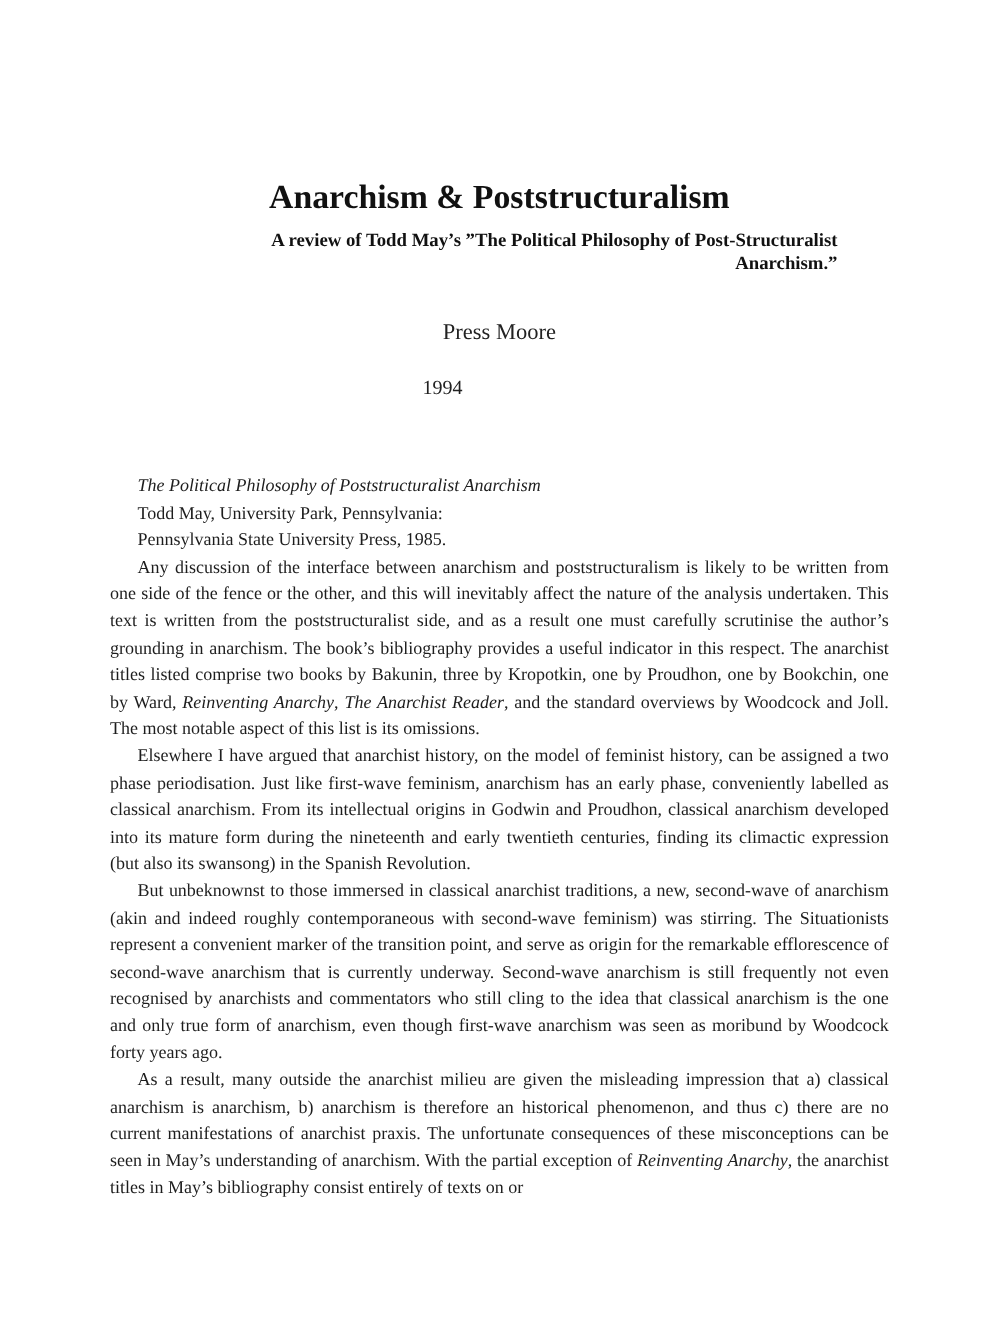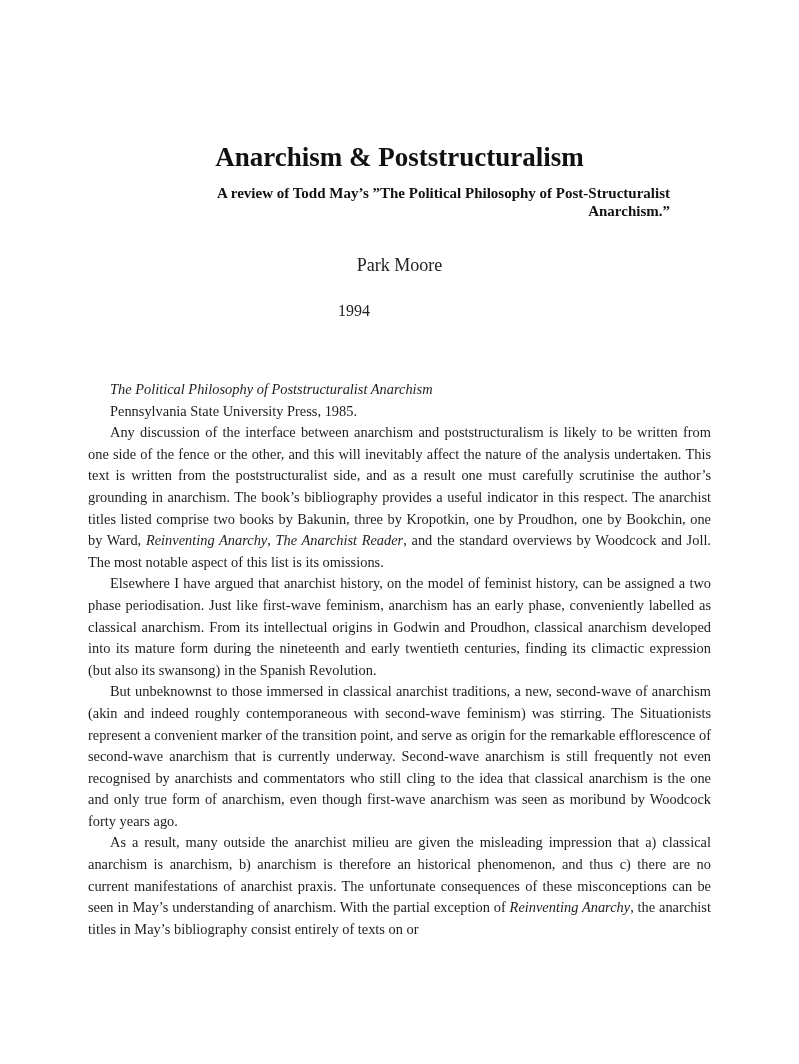--- a/index.html
+++ b/index.html
@@ -14,24 +14,25 @@
   .body p.ind { text-indent: 22px; }
   .body p.first { padding-left: 22px; }
   em { font-style: italic; }
 </style>
 </head>
 <body>
 
 <div class="page">
   <h1 class="title">Anarchism &amp; Poststructuralism</h1>
   <h2 class="subtitle">A review of Todd May’s ”The Political Philosophy of Post-Structuralist Anarchism.”</h2>
-  <div class="author">Park Moore</div>
+  <div class="author">Press Moore</div>
   <div class="date">1994</div>
 
   <div class="body">
     <p class="first"><em>The Political Philosophy of Poststructuralist Anarchism</em></p>
+    <p class="first">Todd May, University Park, Pennsylvania:</p>
     <p class="first">Pennsylvania State University Press, 1985.</p>
     <p class="ind"><span>Any discussion of the interface between anarchism and poststructuralism is likely to be written from one side of the fence or the other, and this will inevitably affect the nature of the analysis undertaken. This text is written from the poststructuralist side, and as a result one must carefully scrutinise the author’s grounding in anarchism. The book’s bibliography provides a useful indicator in this respect. The anarchist titles listed comprise two books by Bakunin, three by Kropotkin, one by Proudhon, one by Bookchin, one by Ward, </span><em>Reinventing Anarchy</em><span>, </span><em>The Anarchist Reader</em><span>, and the standard overviews by Woodcock and Joll. The most notable aspect of this list is its omissions.</span></p>
     <p class="ind">Elsewhere I have argued that anarchist history, on the model of feminist history, can be assigned a two phase periodisation. Just like first-wave feminism, anarchism has an early phase, conveniently labelled as classical anarchism. From its intellectual origins in Godwin and Proudhon, classical anarchism developed into its mature form during the nineteenth and early twentieth centuries, finding its climactic expression (but also its swansong) in the Spanish Revolution.</p>
     <p class="ind">But unbeknownst to those immersed in classical anarchist traditions, a new, second-wave of anarchism (akin and indeed roughly contemporaneous with second-wave feminism) was stirring. The Situationists represent a convenient marker of the transition point, and serve as origin for the remarkable efflorescence of second-wave anarchism that is currently underway. Second-wave anarchism is still frequently not even recognised by anarchists and commentators who still cling to the idea that classical anarchism is the one and only true form of anarchism, even though first-wave anarchism was seen as moribund by Woodcock forty years ago.</p>
     <p class="ind"><span>As a result, many outside the anarchist milieu are given the misleading impression that a) classical anarchism is anarchism, b) anarchism is therefore an historical phenomenon, and thus c) there are no current manifestations of anarchist praxis. The unfortunate consequences of these misconceptions can be seen in May’s understanding of anarchism. With the partial exception of </span><em>Reinventing Anarchy</em><span>, the anarchist titles in May’s bibliography consist entirely of texts on or</span></p>
   </div>
 </div>
 
 </body></html>

